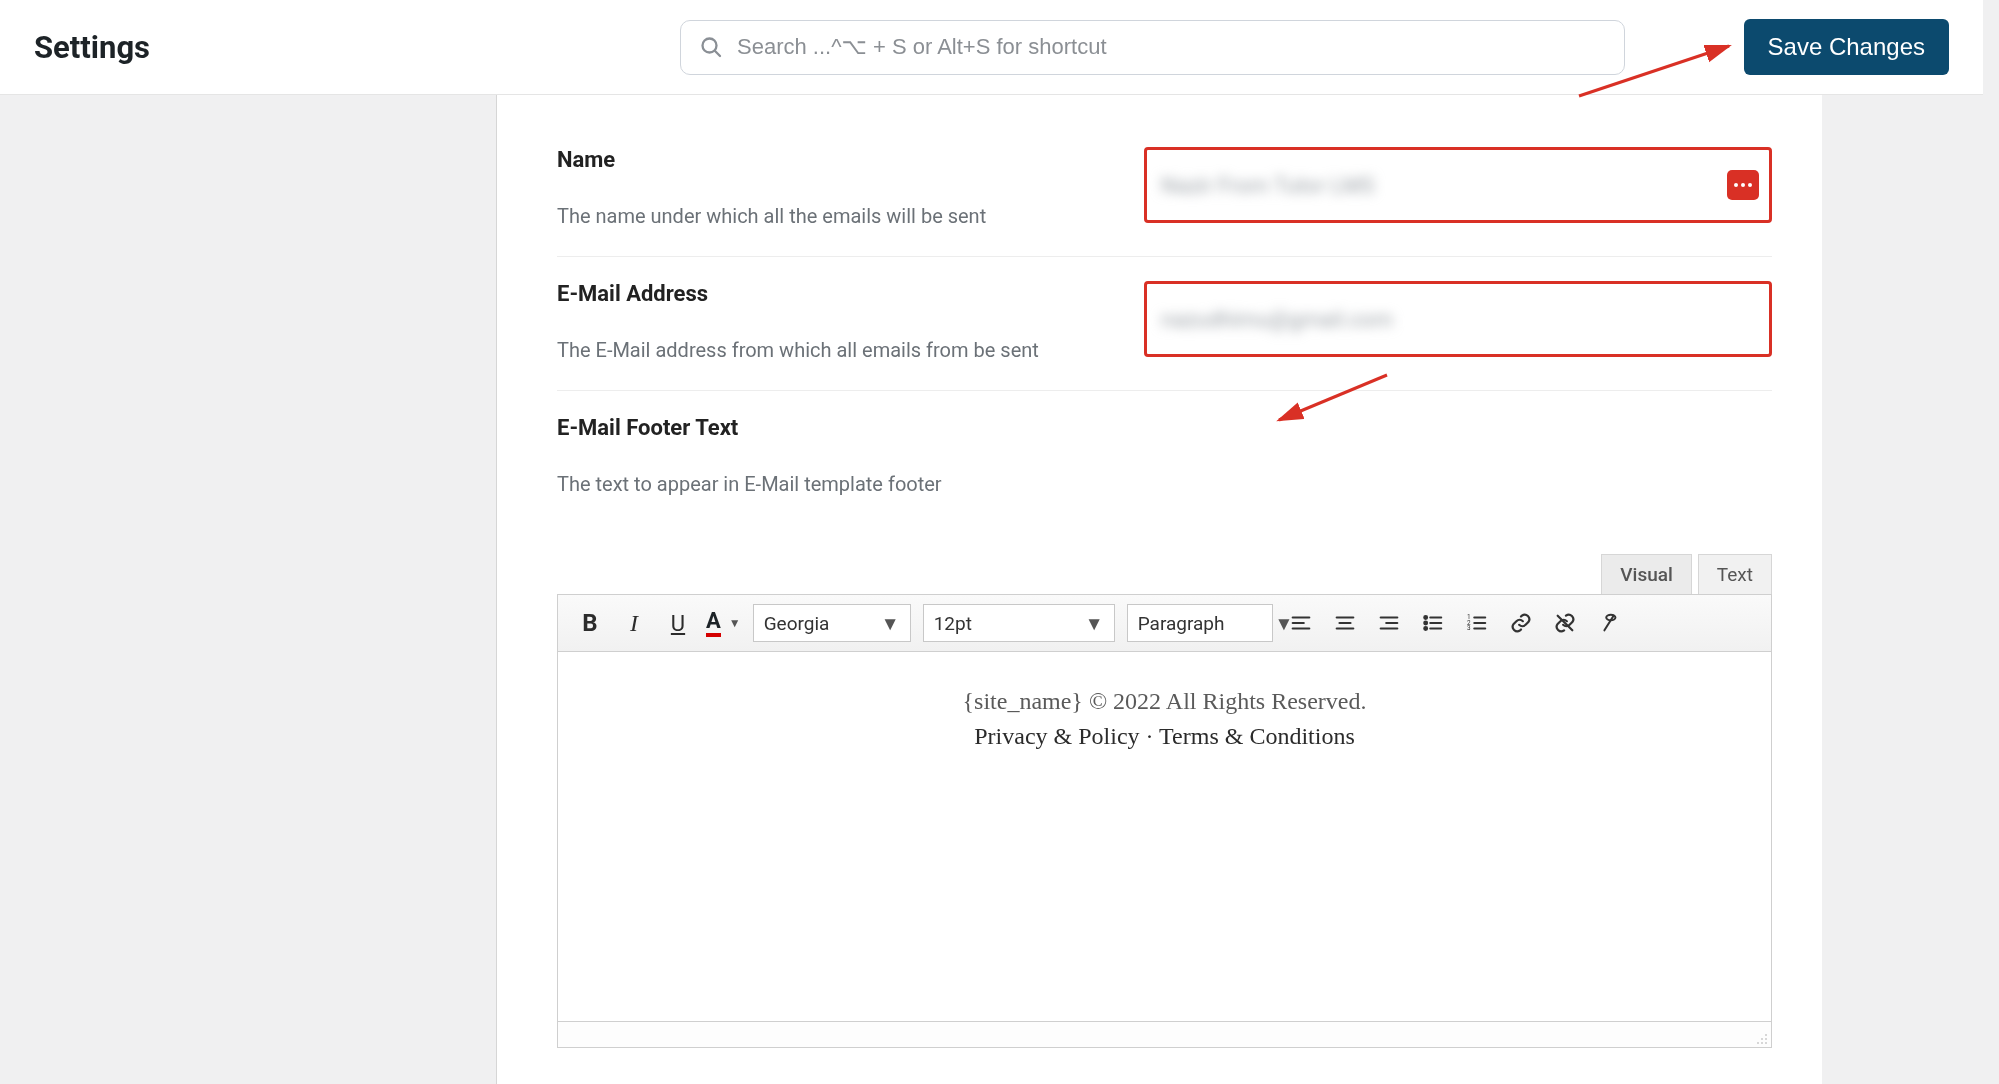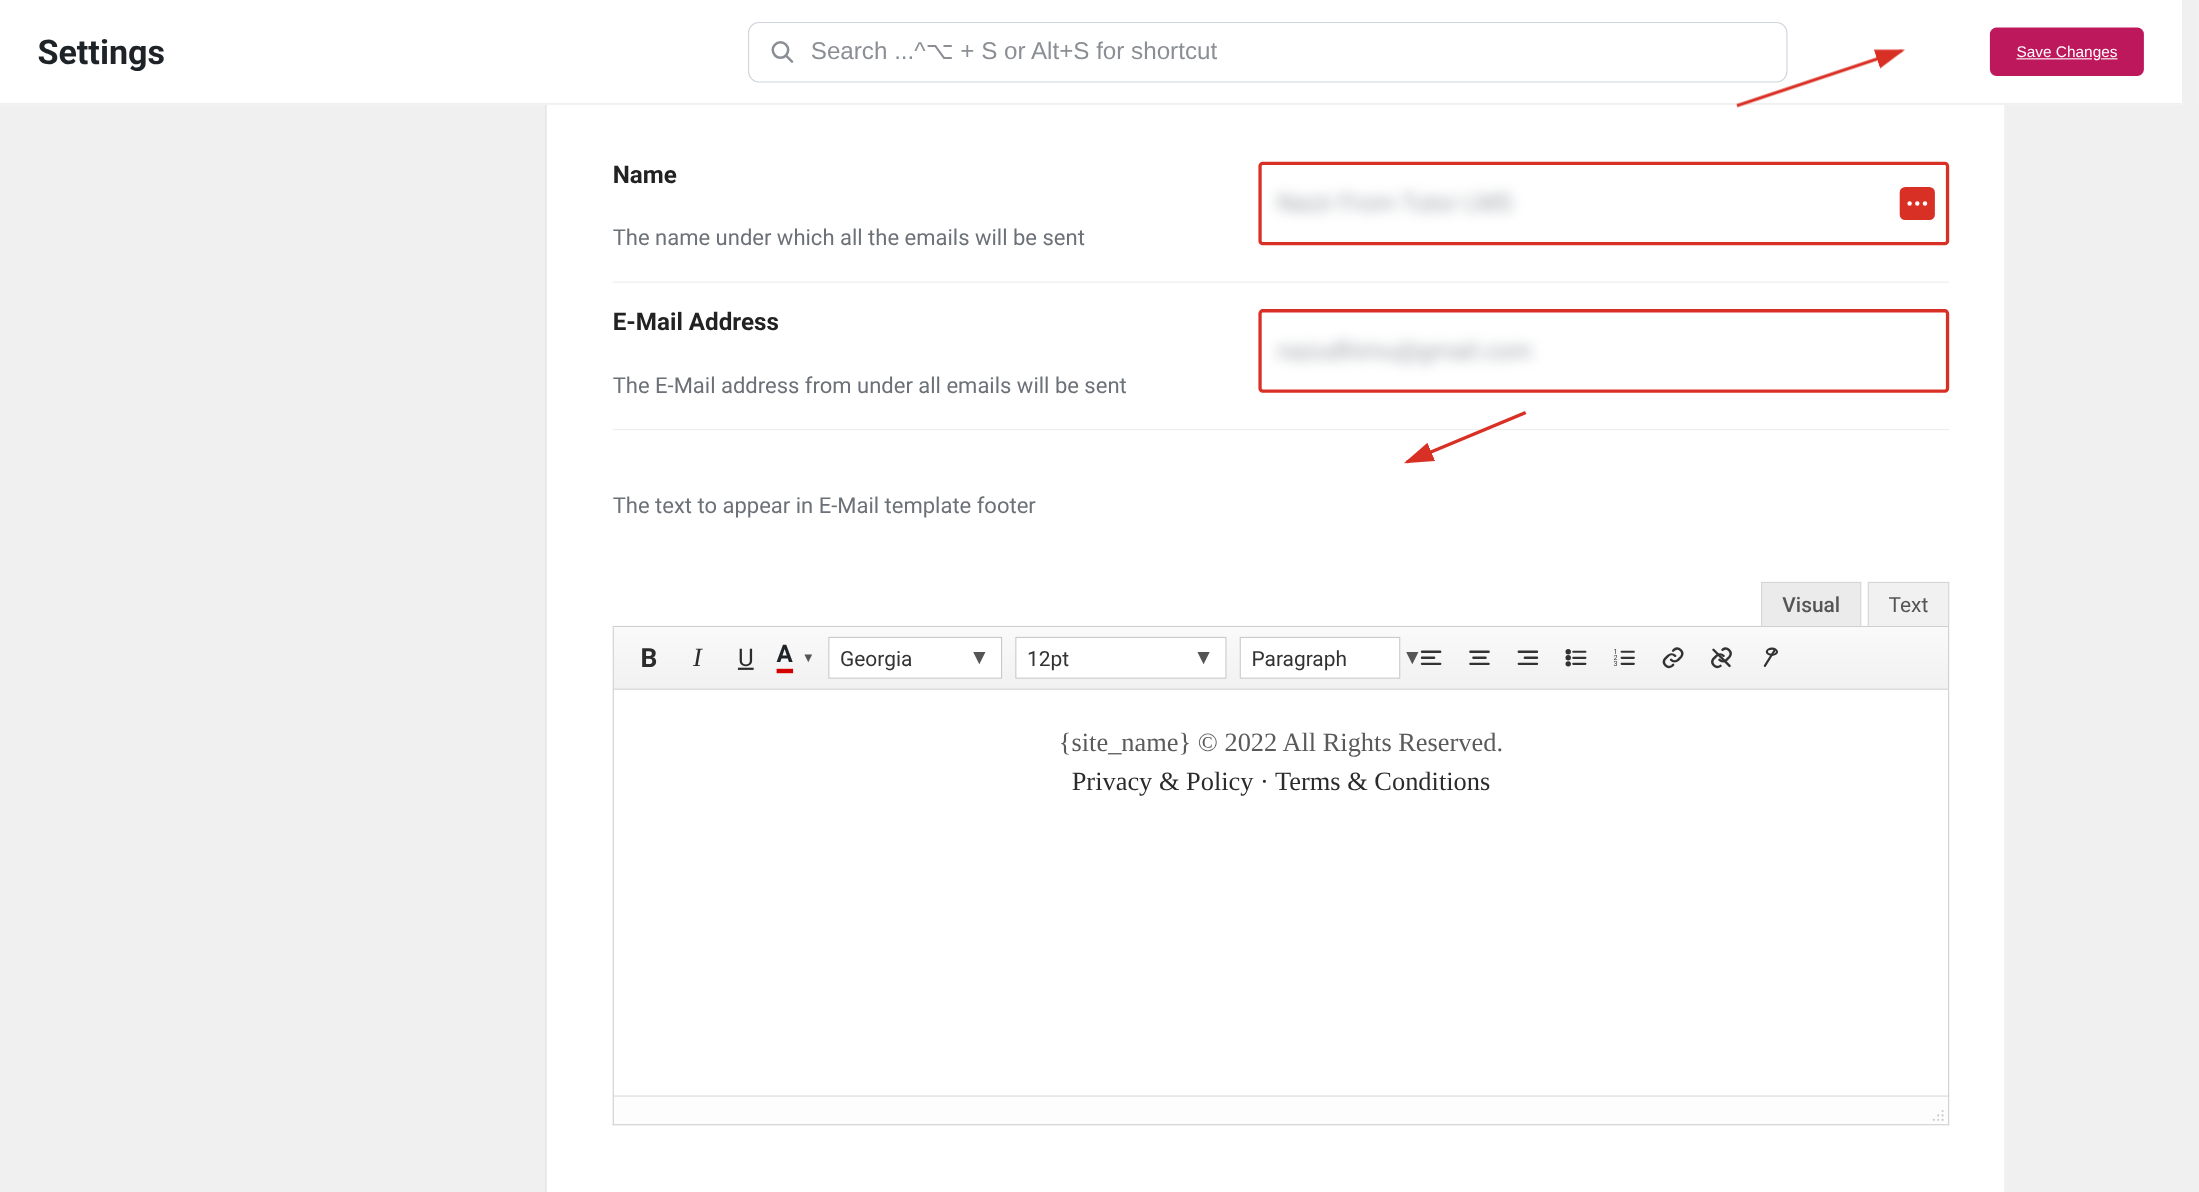--- a/index.html
+++ b/index.html
@@ -47,28 +47,27 @@
     outline: none;
     font-size: 22px;
     color: #555;
     width: 100%;
     margin-left: 14px;
     background: transparent;
   }
   .search-wrap input::placeholder { color: #8b8f94; }
   .spacer { flex: 1; }
   .save-btn {
-    background: #be185d;
+    background: #0c4a6e;
     color: #fff;
     border: none;
     border-radius: 6px;
-    font-size: 14px;
+    font-size: 24px;
     padding: 14px 24px;
     cursor: pointer;
-    text-decoration: underline;
   }
 
   
   .page {
     position: absolute;
     top: 95px; left: 0; right: 0; bottom: 0;
     display: flex;
   }
   .sidebar-col {
     width: 497px;
@@ -330,31 +329,32 @@
                 <span></span>
                 <span></span>
             </div>
           </div>
         </div>
       </div>
 
       <div class="field-row">
         <div class="field-desc">
           <div class="label">E-Mail Address</div>
-          <div class="sub">The E-Mail address from under all emails will be sent</div>
+          <div class="sub">The E-Mail address from which all emails from be sent</div>
         </div>
         <div class="field-ctrl">
           <div class="hl-box" style="width:628px;">
             <span class="blurred">nazudhimu@gmail.com</span>
           </div>
         </div>
       </div>
 
       <div class="field-row footer-row">
         <div class="field-desc" style="width:100%;">
+          <div class="label">E-Mail Footer Text</div>
           <div class="sub">The text to appear in E-Mail template footer</div>
         </div>
       </div>
 
       <div class="editor-tabs">
         <div class="editor-tab active">Visual</div>
         <div class="editor-tab">Text</div>
       </div>
 
       <div class="toolbar">

